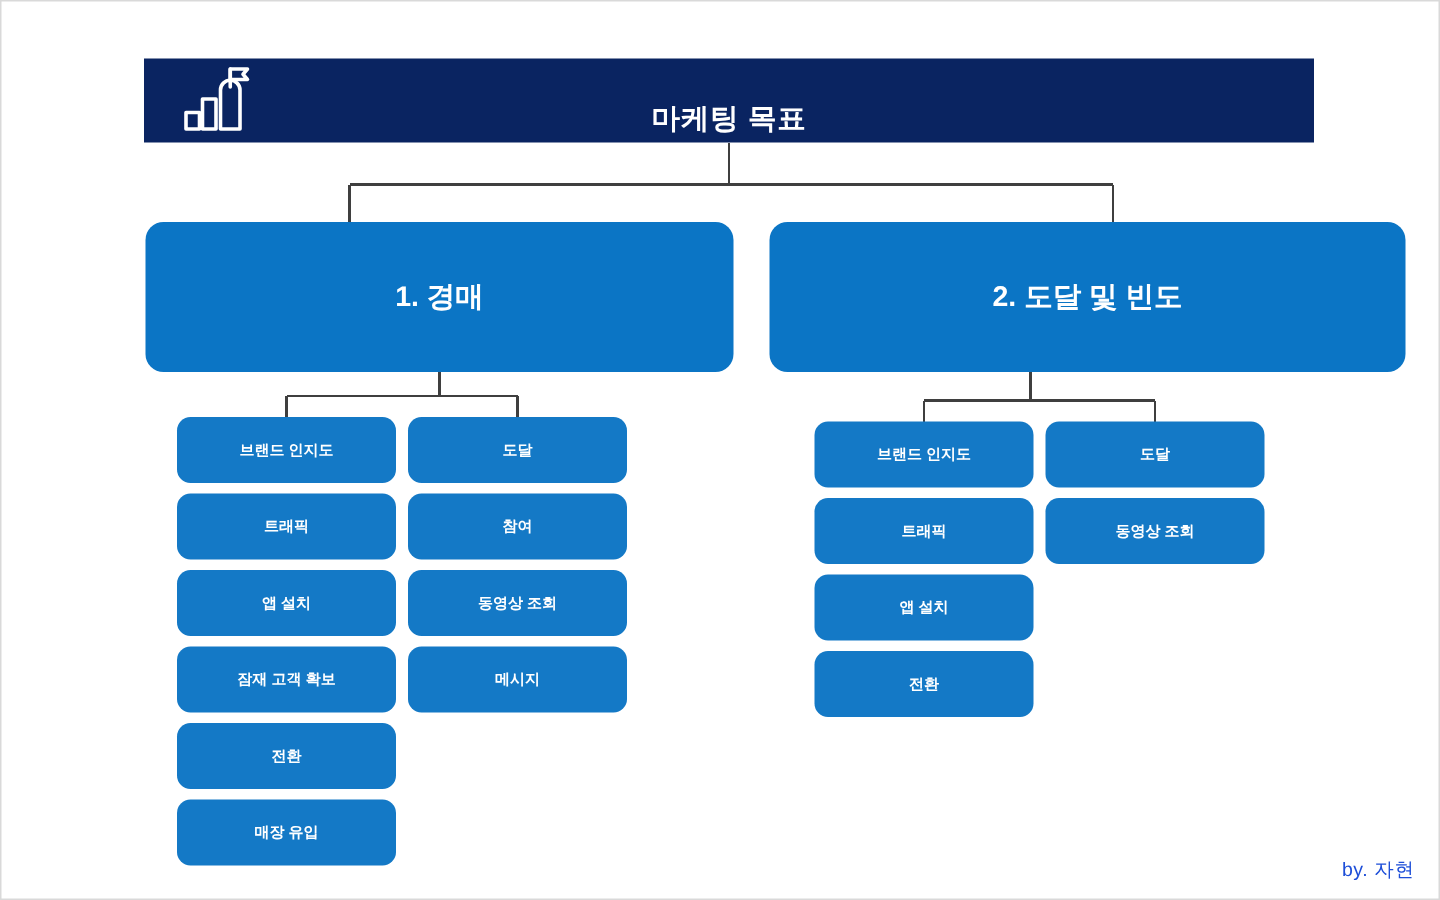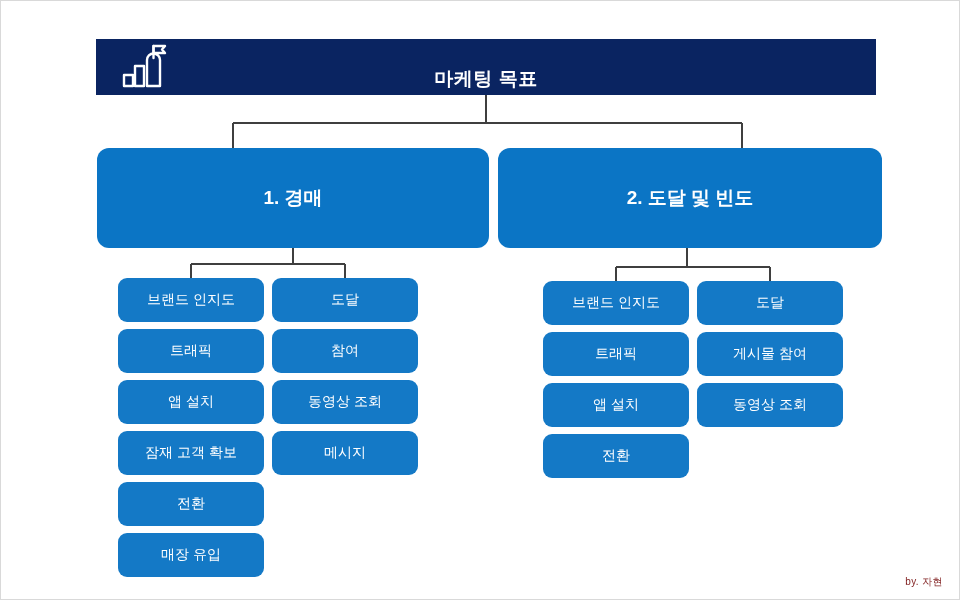--- a/index.html
+++ b/index.html
@@ -70,56 +70,56 @@
     border-radius: 12px;
     display: flex;
     align-items: center;
     justify-content: center;
     color: #ffffff;
     font-size: 19px;
     font-weight: bold;
     box-sizing: border-box;
   }
   .level1.left  { left: 96px;  top: 147px; width: 392px; }
-  .level1.right { left: 497px; top: 147px; width: 384px; text-align: right; }
+  .level1.right { left: 512px; top: 147px; width: 424px; text-align: right; }
 
   
   .leaf-col {
     position: absolute;
     display: flex;
     flex-direction: column;
     gap: 7px;
   }
   .leaf {
     width: 146px;
     height: 44px;
     background: #1479c6;
     border-radius: 9px;
     display: flex;
     align-items: center;
     justify-content: center;
     color: #ffffff;
-    font-size: 14px;
-    font-weight: normal;
+    font-size: 10px;
+    font-weight: bold;
     box-sizing: border-box;
     white-space: nowrap;
   }
 
   #col-l1 { left: 117px; top: 277px; }
   #col-l2 { left: 271px; top: 277px; }
   #col-r1 { left: 542px; top: 280px; }
   #col-r2 { left: 696px; top: 280px; }
 
   
   .credit {
     position: absolute;
     right: 16px;
     bottom: 10px;
-    color: #7f1d1d;
-    font-size: 10px;
+    color: #1d4ed8;
+    font-size: 13px;
     letter-spacing: 0.4px;
   }
 </style>
 </head>
 <body>
 
 <div id="canvas">
 
   <svg id="connectors" viewBox="0 0 960 600" width="960" height="600" xmlns="http://www.w3.org/2000/svg">
     <g stroke="#3f3f3f" stroke-width="1.6" fill="none" shape-rendering="crispEdges">
@@ -216,22 +216,19 @@
     <div class="leaf">
         <span>전환</span>
       </div>
   </div>
 
   <div class="leaf-col" id="col-r2">
     <div class="leaf">
         <span>도달</span>
       </div>
     <div class="leaf">
-        <span>게시물 참여</span>
-      </div>
-    <div class="leaf">
         <span>동영상 조회</span>
       </div>
   </div>
 
   <div class="credit">by. 자현</div>
 
 </div>
 
 </body></html>

